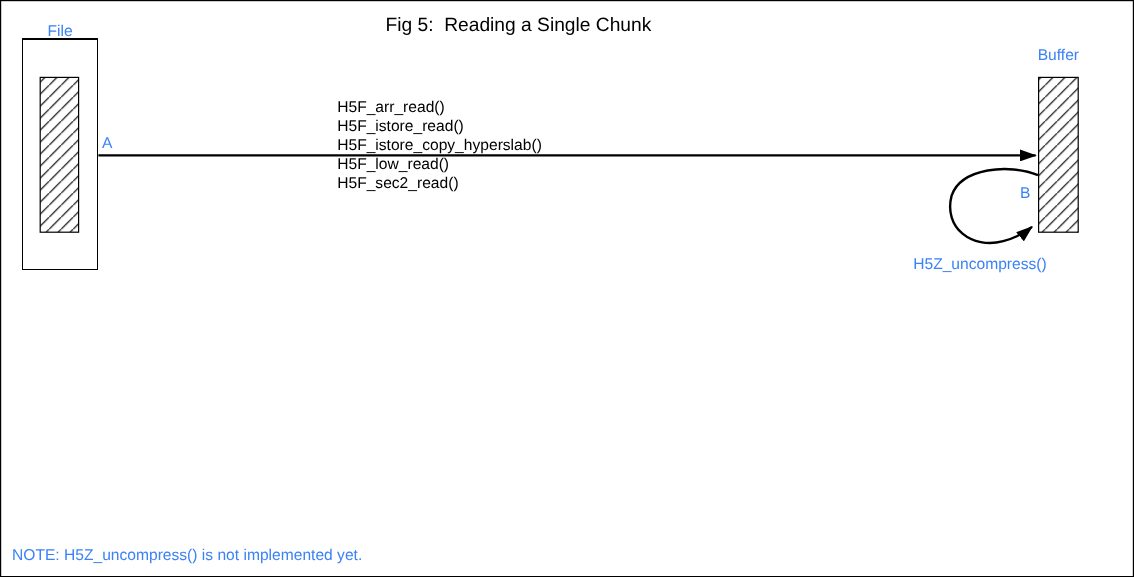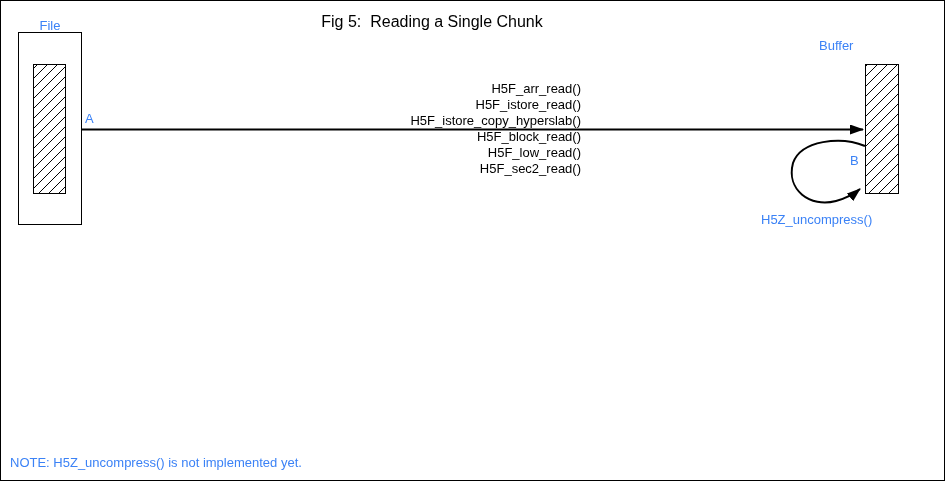--- a/index.html
+++ b/index.html
@@ -28,27 +28,27 @@
   }
   .title {
     position: absolute;
     left: 131px; top: 7px; width: 600px;
     text-align: center;
     font-size: 16px;
     line-height: 28px;
     white-space: pre;
   }
   .file-label { left: 17px; top: 17px; width: 64px; text-align: center; }
-  .buffer-label { left: 818px; top: 37px; width: 70px; text-align: left; }
+  .buffer-label { left: 846px; top: 37px; width: 70px; text-align: center; }
   .a-label { left: 84px; top: 110px; }
   .b-label { left: 849px; top: 152px; }
   .fn-list {
     position: absolute;
     left: 280px; top: 80px; width: 300px;
-    text-align: right;
+    text-align: left;
   }
   .fn-list div { font-size: 13px; line-height: 16px; white-space: pre; }
   .uncompress-label { left: 760px; top: 211px; }
   .note-label { left: 9px; top: 454px; }
 </style>
 </head>
 <body>
 
 <div class="canvas">
 
@@ -78,21 +78,20 @@
   <div class="lbl file-label">File</div>
   <div class="lbl buffer-label">Buffer</div>
 
   <div class="lbl a-label">A</div>
   <div class="lbl b-label">B</div>
 
   <div class="fn-list">
     <div>H5F_arr_read()</div>
     <div>H5F_istore_read()</div>
     <div>H5F_istore_copy_hyperslab()</div>
-    <div>H5F_block_read()</div>
     <div>H5F_low_read()</div>
     <div>H5F_sec2_read()</div>
   </div>
 
   <div class="lbl uncompress-label">H5Z_uncompress()</div>
 
   <div class="lbl note-label">NOTE: H5Z_uncompress() is not implemented yet.</div>
 
 </div>
 

